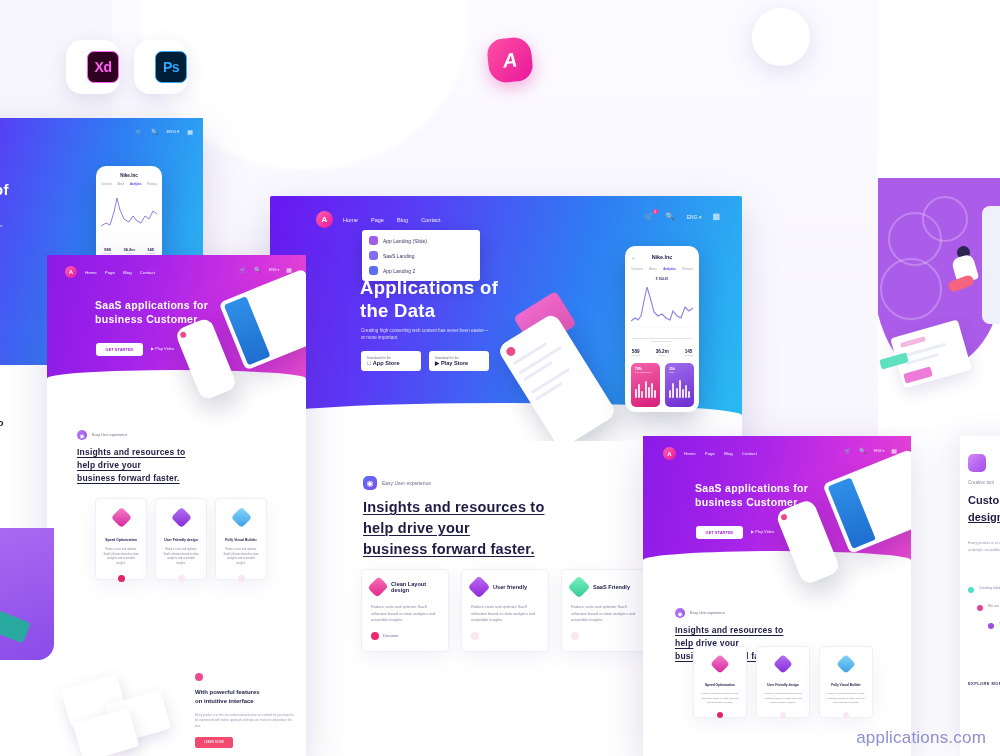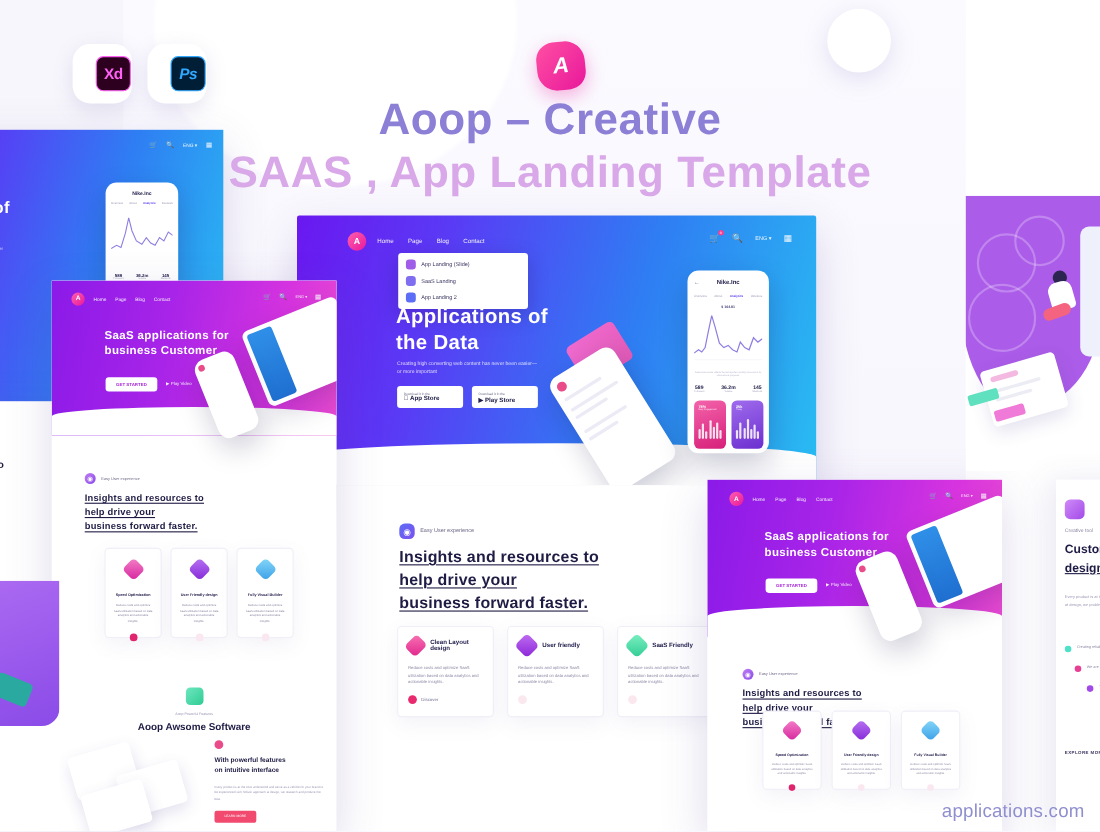--- a/index.html
+++ b/index.html
@@ -25,21 +25,21 @@
   .bg-center-strip { position:absolute; left:112px; top:0; width:766px; height:756px;
     background:linear-gradient(180deg,#fbfaff 0%,#f6f4fc 100%); }
 
   
   .badges { position:absolute; left:66px; top:40px; display:flex; gap:14px; z-index:40; }
   .badge { width:54px; height:54px; border-radius:16px; background:#fff;
     box-shadow:0 6px 18px rgba(120,110,170,.18); display:flex; align-items:center; justify-content:center;padding-left:20px; }
   .badge-inner { width:32px; height:32px; border-radius:7px; display:flex; align-items:center;
     justify-content:center; font-size:14px; font-weight:bold; letter-spacing:-.5px; }
   .xd-i { background:#2e001f; color:#ff61f6; border:1.5px solid #ff61f6; }
-  .ps-i { background:#001e36; color:#31a8ff; border:1.5px solid #31a8ff;font-style:italic; }
+  .ps-i { background:#001e36; color:#31a8ff; border:1.5px solid #31a8ff; }
 
   .logo-mark { position:absolute; left:488px; top:38px; width:44px; height:44px; z-index:40;
     border-radius:16px 18px 16px 18px;
     background:linear-gradient(135deg,#ff4fa3 0%,#e8189b 100%);
     display:flex; align-items:center; justify-content:center;
     box-shadow:0 6px 16px rgba(232,24,155,.32); transform:rotate(-6deg); }
   .logo-mark span { color:#fff; font-size:20px; font-weight:bold; font-style:italic; }
 
   .title-wrap { position:absolute; left:0; top:88px; width:1000px; text-align:center; z-index:40; }
   .t1 { font-size:40px; font-weight:bold; color:#8b7fd6; letter-spacing:.5px; line-height:1.08; }
@@ -116,24 +116,20 @@
     <div class="badge">
       <div class="badge-inner xd-i">Xd</div>
     </div>
     <div class="badge">
       <div class="badge-inner ps-i">Ps</div>
     </div>
   </div>
 
   <div class="logo-mark">
     <span>A</span>
-  </div>
-  <div class="title-wrap">
-    <div class="t1">Aoop – Creative</div>
-    <div class="t2">SAAS , App Landing  Template</div>
   </div>
 
   <div class="mock hero-blue" style="left:-112px;top:118px;width:315px;height:247px;">
 
     <div class="nav-right" style="right:10px;top:10px;gap:8px;font-size:6px;">
       <span>🛒</span>
       <span>🔍</span>
       <span style="font-size:4.4px;">ENG ▾</span>
       <span>▦</span>
     </div>
@@ -423,25 +419,20 @@
         <div style="width:7px;height:7px;border-radius:50%;background:#fae7ef;margin:8px auto 0;"></div>
       </div>
       <div class="card" style="width:52px;height:82px;padding:7px;text-align:center;">
         <span class="dia" style="width:15px;height:15px;background:linear-gradient(135deg,#86d8f8,#3a9fe8);display:inline-block;margin:4px 0 9px;"></span>
         <div class="card-h" style="font-size:3.4px;">Fully Visual Builder</div>
         <div class="card-p" style="font-size:2.6px;line-height:1.8;margin-top:6px;">Reduce costs and optimize SaaS utilization based on data analytics and actionable insights.</div>
         <div style="width:7px;height:7px;border-radius:50%;background:#fae7ef;margin:8px auto 0;"></div>
       </div>
     </div>
 
-    <div style="position:absolute;left:0;top:370px;width:100%;text-align:center;">
-      <div style="width:16px;height:16px;border-radius:4px;background:linear-gradient(135deg,#6ee7c0,#2fcb93);margin:0 auto;"></div>
-      <div style="font-size:3.2px;color:#9a97b4;margin-top:6px;">Aoop Powerful Features</div>
-      <div style="font-size:9px;font-weight:bold;color:#1e1b44;margin-top:5px;">Aoop Awsome Software</div>
-    </div>
 
     <div style="position:absolute;left:148px;top:418px;width:100px;">
       <div style="width:8px;height:8px;border-radius:50%;background:#ea4c8a;"></div>
       <div style="font-size:6px;font-weight:bold;color:#1e1b44;line-height:1.5;margin-top:7px;">
         <span>With powerful features</span><br>
         <span>on intuitive interface</span>
       </div>
       <div style="font-size:2.8px;color:#9a97b4;line-height:1.9;margin-top:7px;">Every product is at the core understood and serve as a vehicle for your brand to be experienced with holistic approach at design, we research and produce the best</div>
       <div style="margin-top:8px;width:38px;height:11px;border-radius:2px;background:#f2496e;color:#fff;
                   font-size:3px;display:flex;align-items:center;justify-content:center;">LEARN MORE</div>

